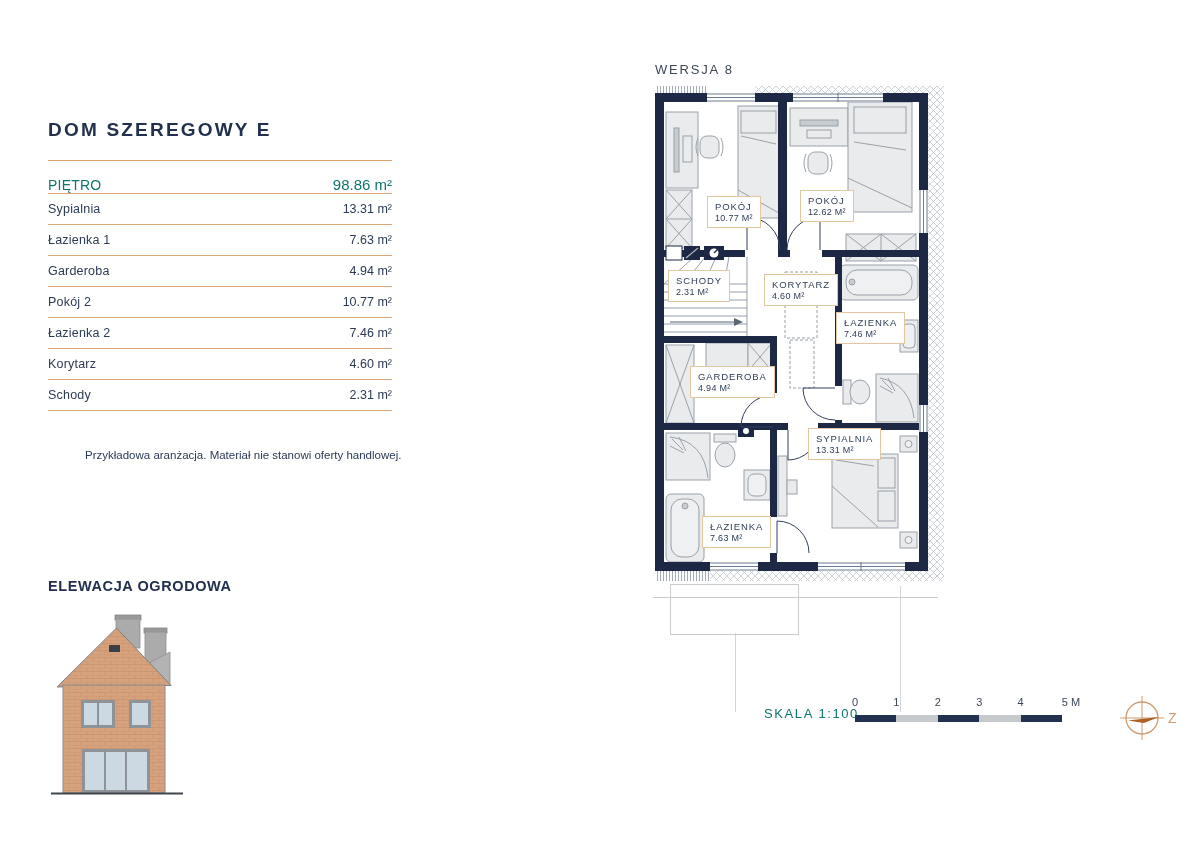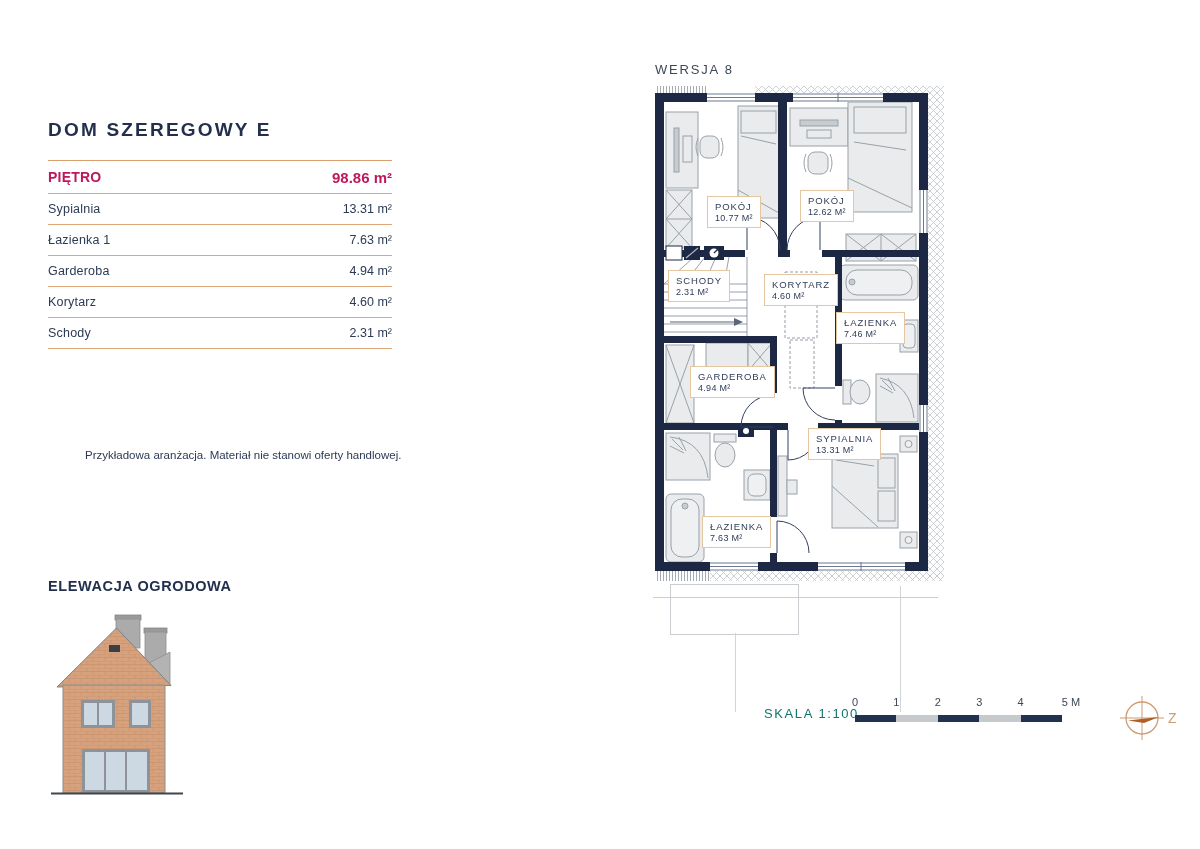--- a/index.html
+++ b/index.html
@@ -5,21 +5,21 @@
   html,body{margin:0;padding:0;background:#ffffff;}
   body{width:1200px;height:849px;position:relative;overflow:hidden;
        font-family:"Liberation Sans","DejaVu Sans",sans-serif;color:#2b3a55;}
   .abs{position:absolute;}
 
   
   .page-title{left:48px;top:119px;font-size:19px;font-weight:bold;color:#22304e;letter-spacing:2.2px;}
   .area-table{left:48px;top:160px;width:344px;border-top:1px solid #d9a06e;}
   .t-row{height:30px;display:flex;justify-content:space-between;align-items:center;
          border-bottom:1px solid #dfa878;font-size:12.5px;color:#2b3a55;}
-  .t-head{height:32px;font-weight:bold;font-size:14px;color:#be185d;}
+  .t-head{height:32px;font-weight:normal;font-size:14px;color:#0f766e;align-items:flex-end;}
   .t-head .t-area{font-size:15px;}
   .t-name{letter-spacing:0.2px;}
   .t-area{text-align:right;}
   .disclaimer{left:48px;top:449px;width:380px;font-size:11.5px;color:#2b3a55;margin-left:37px;}
 
   .elev-heading{left:48px;top:578px;font-size:14.5px;font-weight:bold;color:#22304e;letter-spacing:0.6px;text-align:center;}
 
   
   .version-label{left:655px;top:62px;font-size:13px;color:#3d4757;letter-spacing:1.8px;}
   .plan-wrap{left:650px;top:86px;width:295px;height:500px;}
@@ -58,20 +58,28 @@
         <span class="t-name">Sypialnia</span>
         <span class="t-area">13.31 m²</span>
       </div>
       <div class="t-row">
         <span class="t-name">Łazienka 1</span>
         <span class="t-area">7.63 m²</span>
       </div>
       <div class="t-row">
         <span class="t-name">Garderoba</span>
         <span class="t-area">4.94 m²</span>
+      </div>
+      <div class="t-row">
+        <span class="t-name">Pokój 2</span>
+        <span class="t-area">10.77 m²</span>
+      </div>
+      <div class="t-row">
+        <span class="t-name">Łazienka 2</span>
+        <span class="t-area">7.46 m²</span>
       </div>
       <div class="t-row">
         <span class="t-name">Korytarz</span>
         <span class="t-area">4.60 m²</span>
       </div>
       <div class="t-row">
         <span class="t-name">Schody</span>
         <span class="t-area">2.31 m²</span>
       </div>
     </div>

